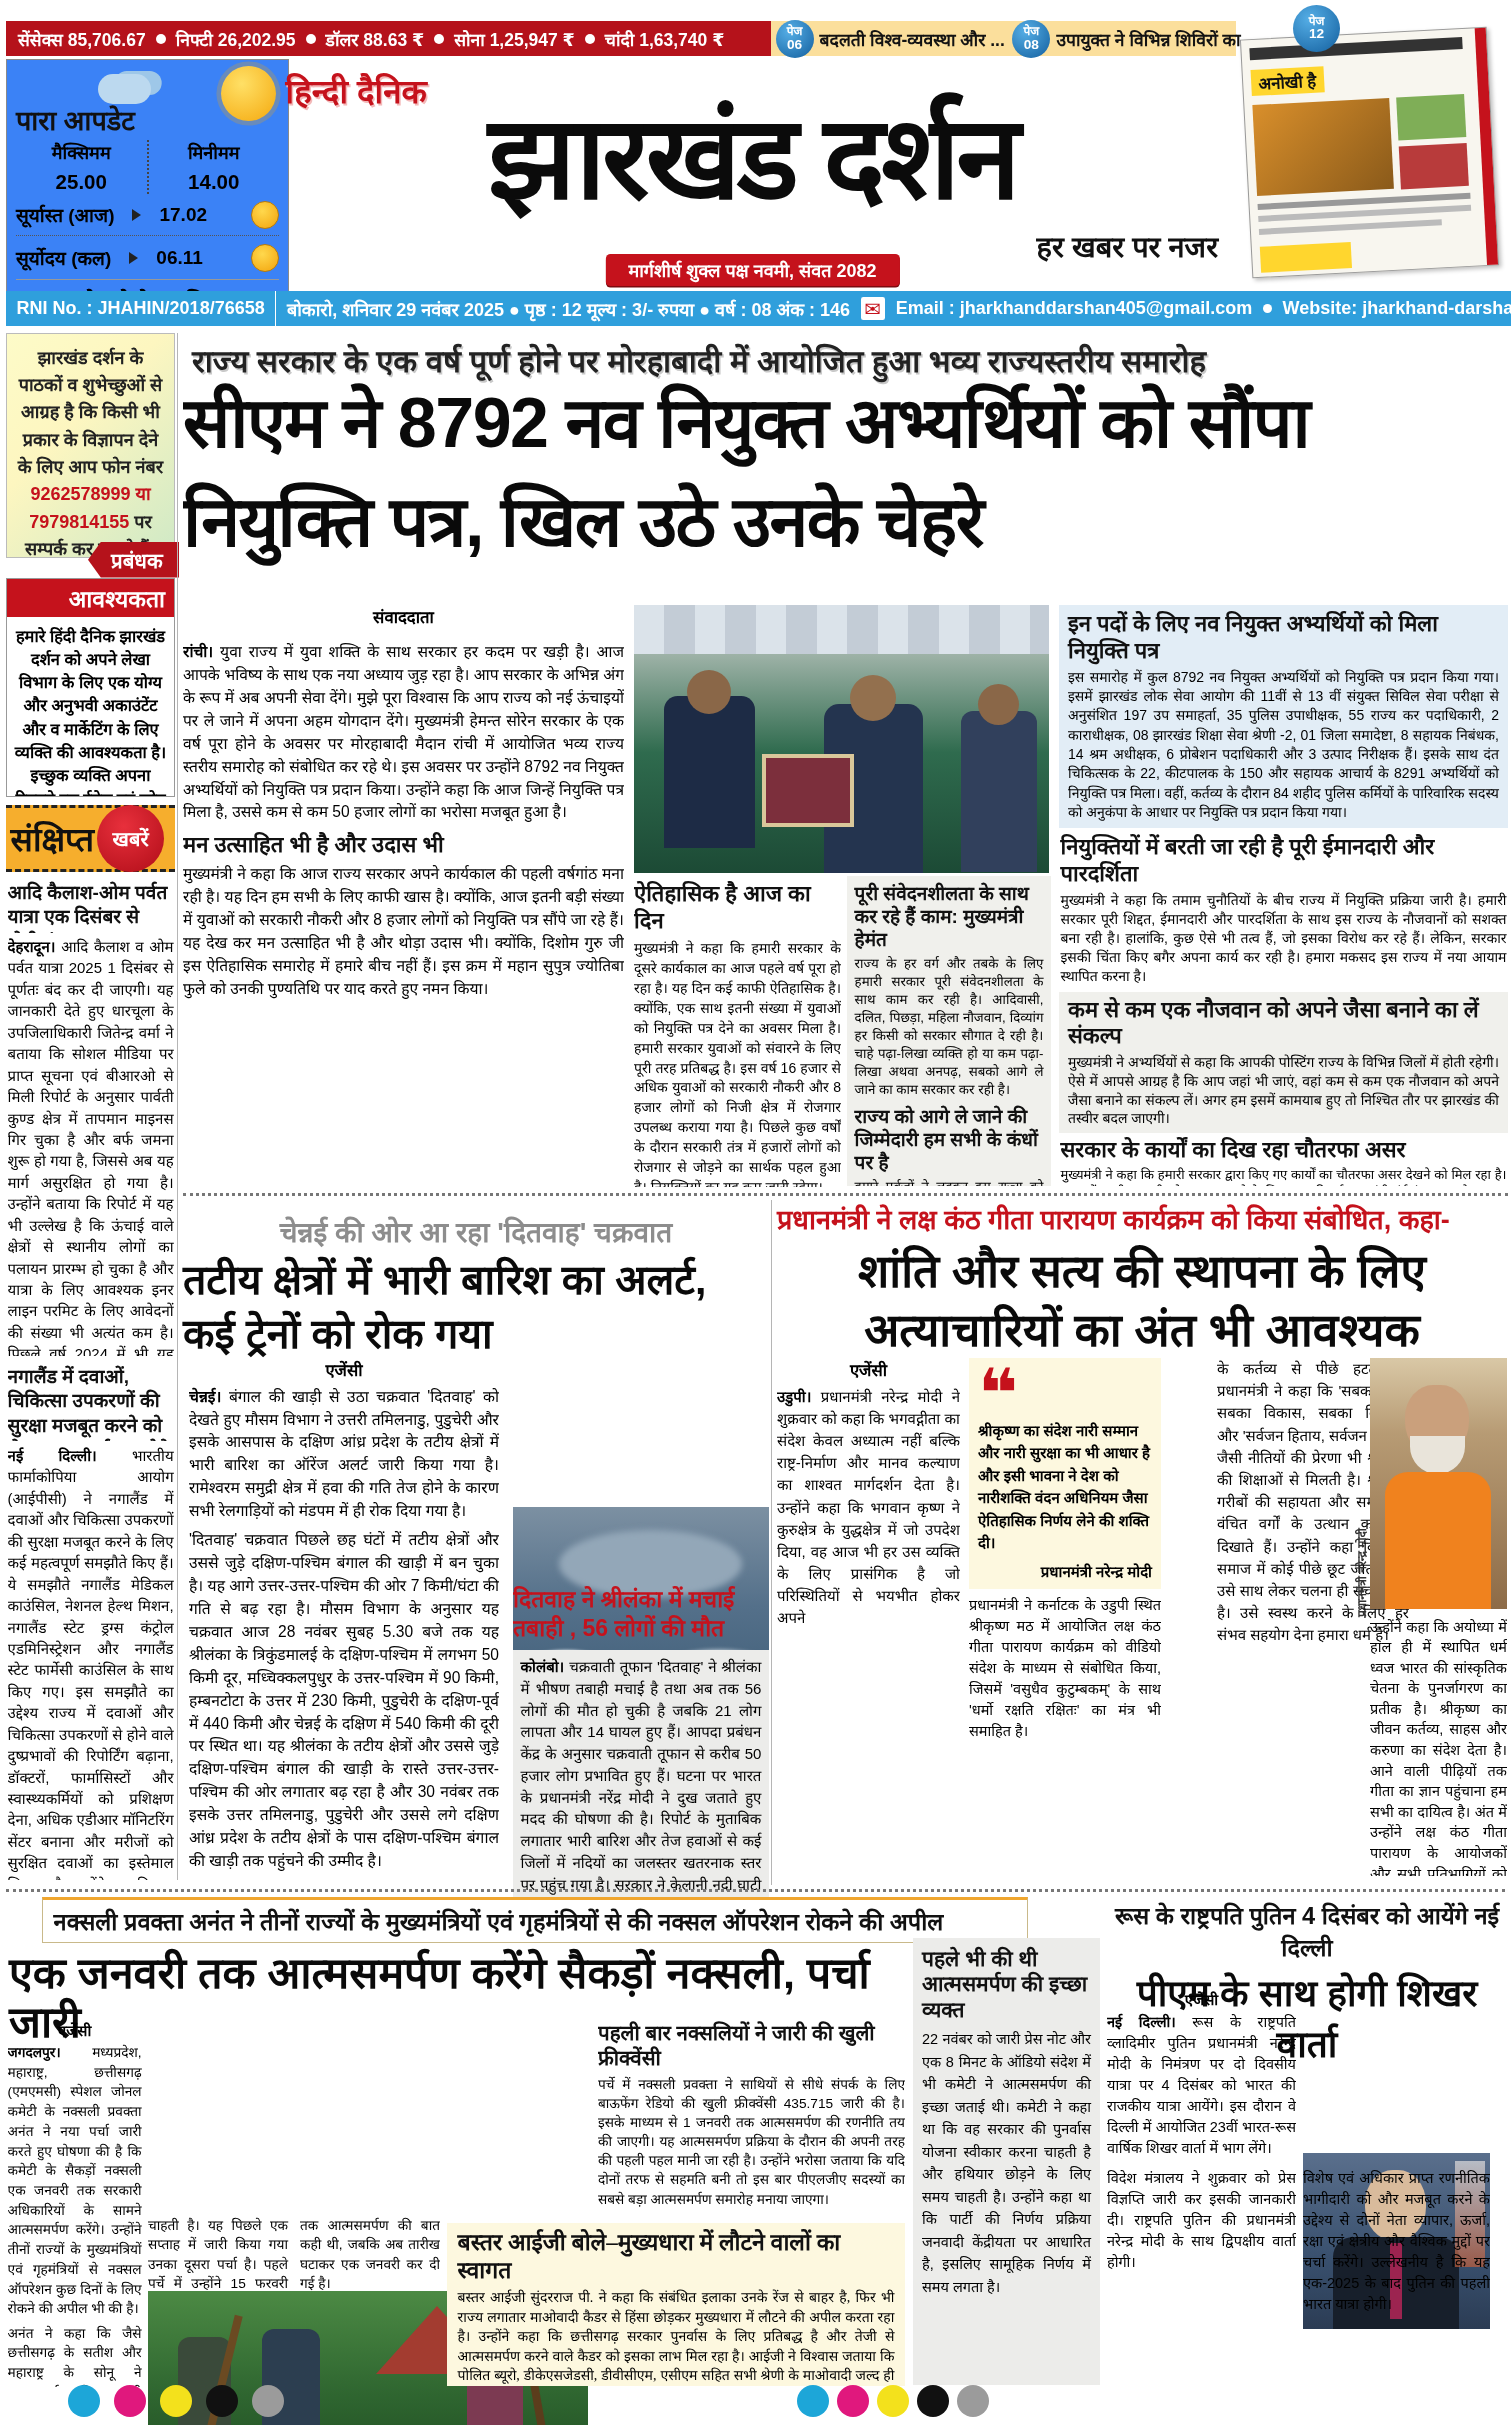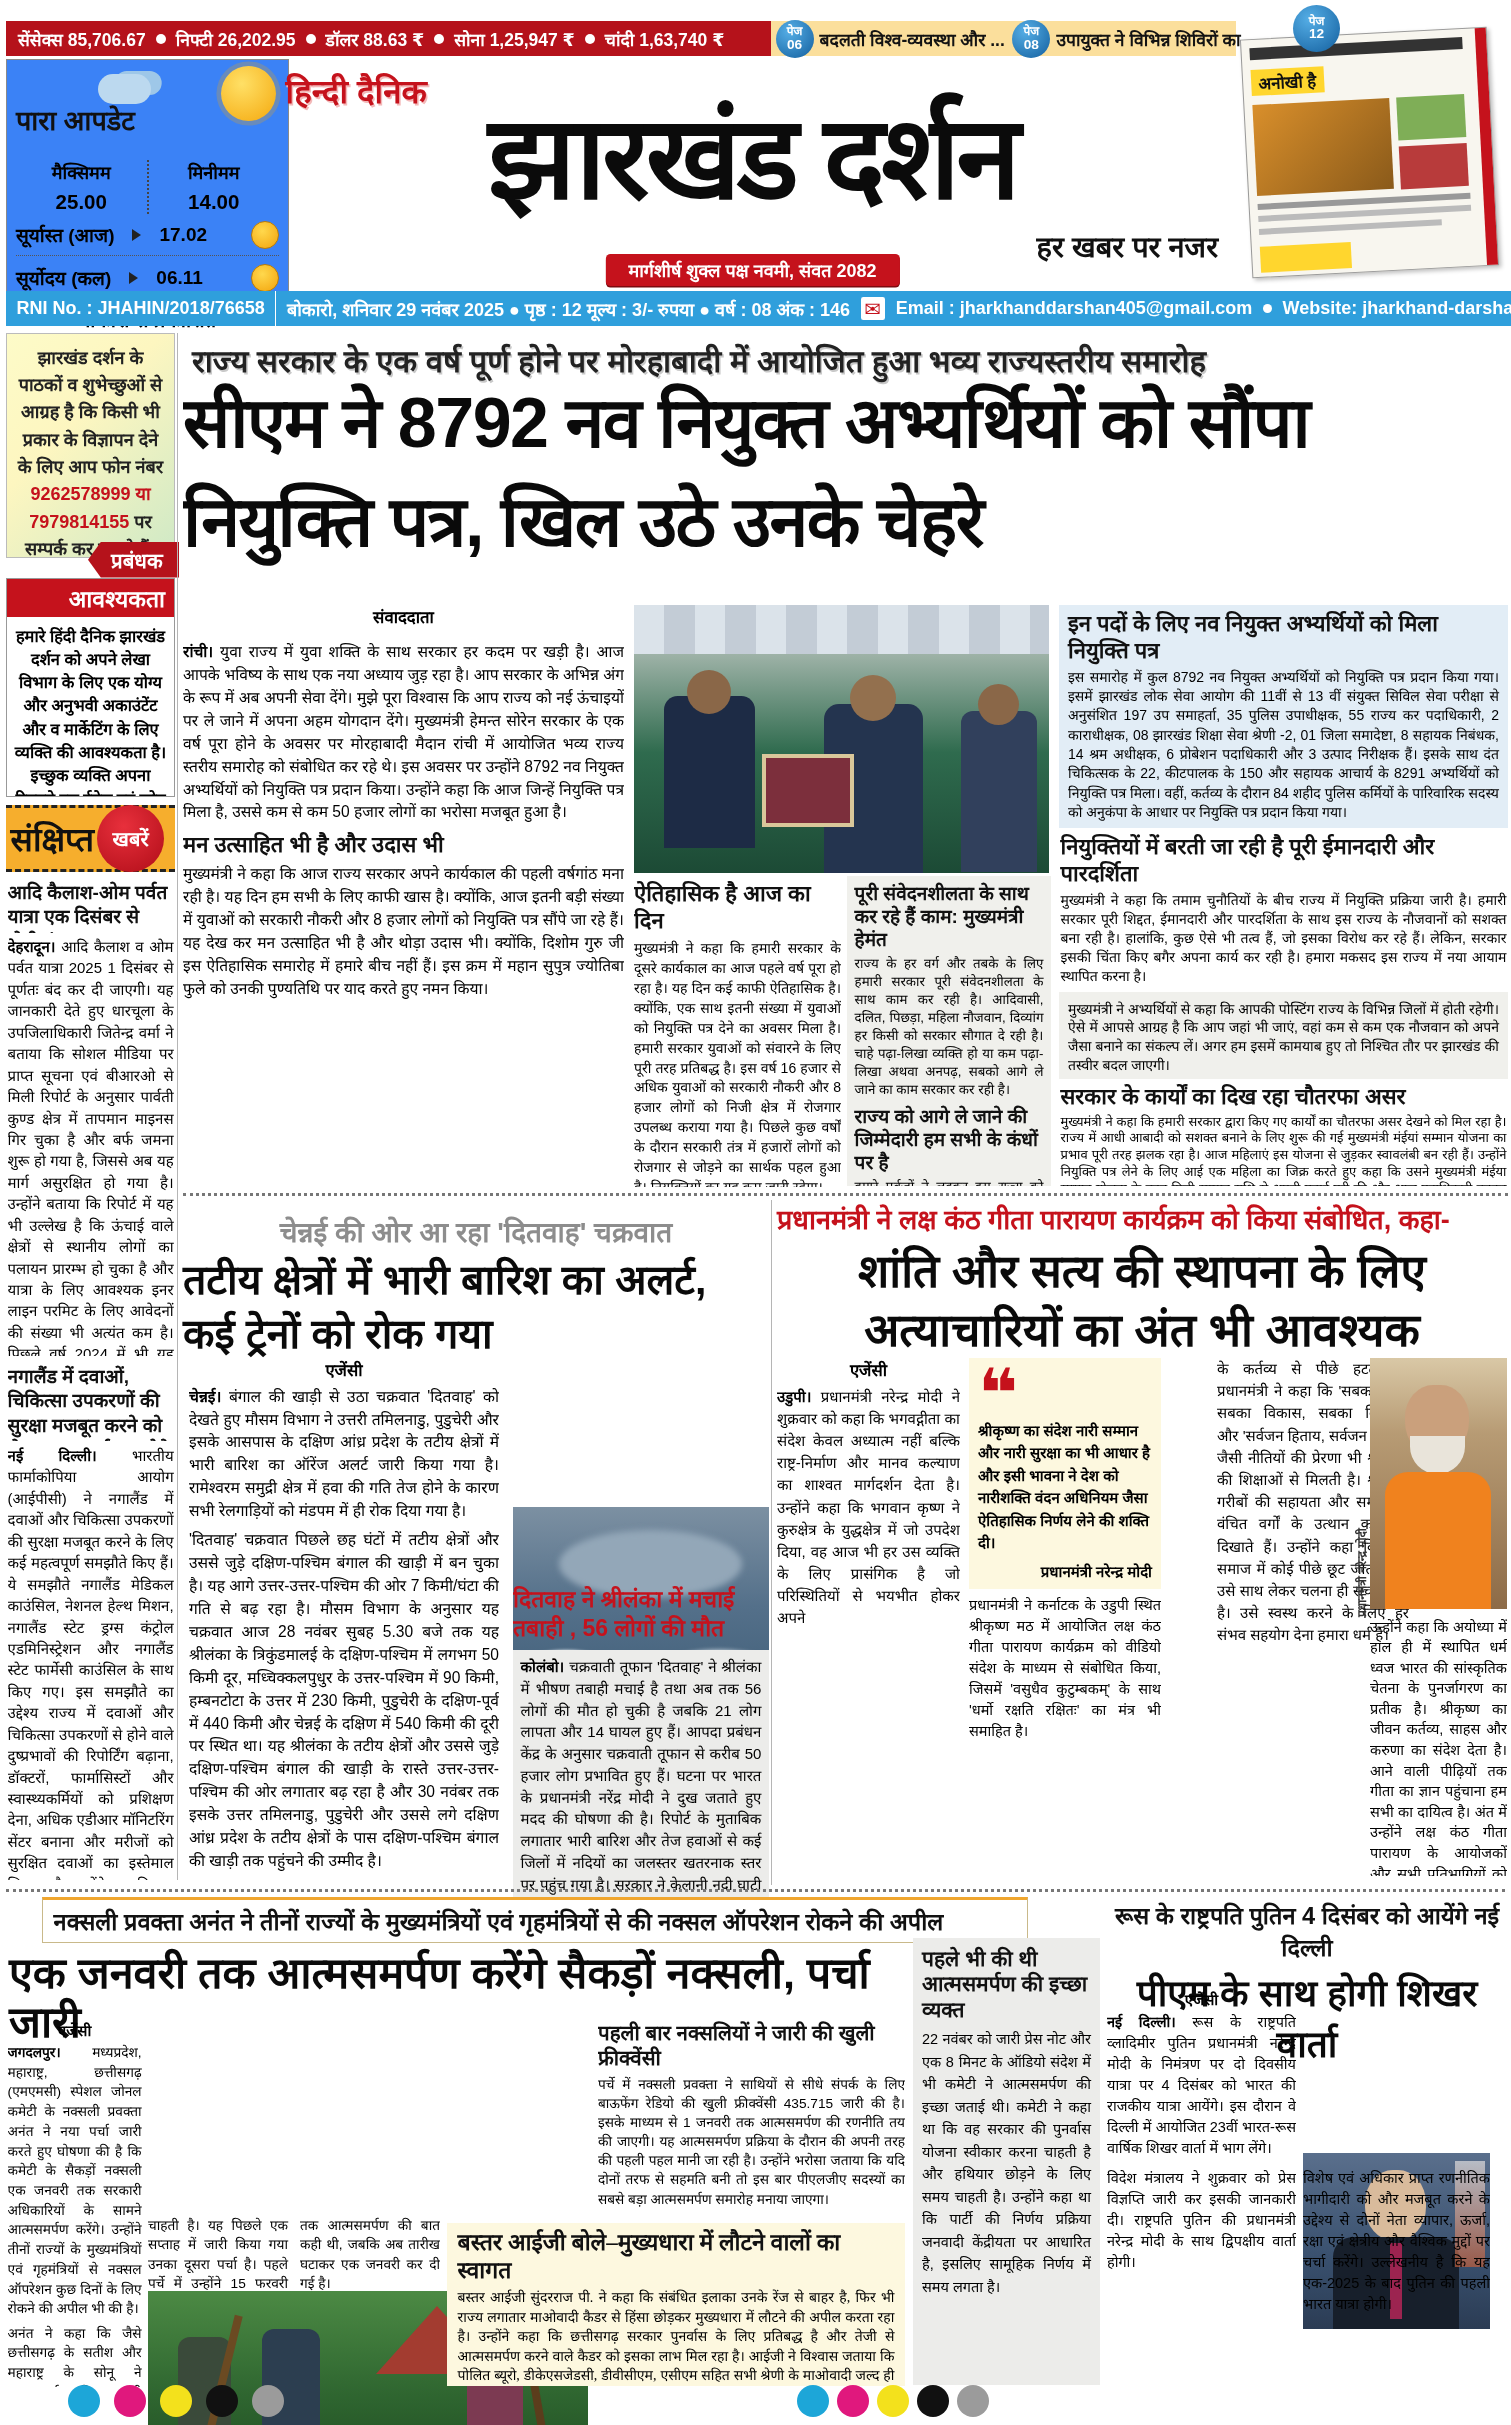--- a/index.html
+++ b/index.html
@@ -11,21 +11,21 @@
   
   .ticker{background:#b5121b;color:#fff;display:flex;align-items:center;gap:10px;padding:0 12px;font-weight:bold;font-size:17.5px;}
   .tk-sep{width:10px;height:10px;border-radius:50%;background:#fff;flex:0 0 auto;}
   .teasers{background:#fbdf9c;display:flex;align-items:center;gap:7.6px;padding:0 4.6px;}
   .teaser{display:flex;align-items:center;gap:6px;font-weight:bold;font-size:17.5px;color:#131313;white-space:nowrap;}
   .pgcirc{width:38px;height:38px;border-radius:50%;background:radial-gradient(circle at 35% 30%,#55aee6,#135f9e);color:#fff;display:flex;flex-direction:column;align-items:center;justify-content:center;line-height:1.05;font-weight:bold;flex:0 0 auto;}
   .pgcirc .s1{font-size:12px;} .pgcirc .s2{font-size:13.7px;}
   
   .weatherbox{border:1.5px solid #8a8a8a;background:#3b82f6;padding:7.6px 9px;}
   .wx-title{font-size:27px;font-weight:900;color:#111;}
-  .wx-grid{display:flex;margin-top:22px;}
+  .wx-grid{display:flex;margin-top:2px;}
   .wx-cell{flex:1;text-align:center;font-weight:bold;}
   .wx-cell .lab{font-size:18px;} .wx-cell .val{font-size:20.5px;margin-top:6px;}
   .wx-div{border-left:2.3px dotted #444;}
   .sunrow{display:flex;align-items:center;gap:18px;font-weight:bold;font-size:19px;margin-top:7.6px;}
   .tri{width:0;height:0;border-top:6px solid transparent;border-bottom:6px solid transparent;border-left:9px solid #222;}
   .suncirc{width:26px;height:26px;border-radius:50%;background:radial-gradient(circle at 40% 35%,#ffd84d,#f2a30b);border:1.5px solid #b97b08;margin-left:auto;}
   .wx-pub{border-top:1.5px solid #999;margin-top:7.6px;padding-top:6px;font-size:20px;font-weight:900;text-align:center;}
   .cloudico{width:53px;height:30px;background:#bcd9ef;border-radius:23px;box-shadow:13.7px -6px 0 -3px #9ec7e8;}
   .daily{color:#c5121c;font-size:33px;font-weight:900;text-shadow:1.5px 1.5px 0 #f3b9b9;}
   .paper-title{font-size:116px;font-weight:900;letter-spacing:-3.8px;line-height:.95;color:#0b0b0b;white-space:nowrap;}
@@ -236,20 +236,21 @@
   <div class="abs clip" style="left:1059px;top:605px;width:449px;height:581px;">
     <div class="box-blue" style="padding:6px 9px;">
       <div class="sec-head">इन पदों के लिए नव नियुक्त अभ्यर्थियों को मिला नियुक्ति पत्र</div>
       <div class="just" style="font-size:14px;line-height:1.38;margin-top:3px;">इस समारोह में कुल 8792 नव नियुक्त अभ्यर्थियों को नियुक्ति पत्र प्रदान किया गया। इसमें झारखंड लोक सेवा आयोग की 11वीं से 13 वीं संयुक्त सिविल सेवा परीक्षा से अनुसंशित 197 उप समाहर्ता, 35 पुलिस उपाधीक्षक, 55 राज्य कर पदाधिकारी, 2 काराधीक्षक, 08 झारखंड शिक्षा सेवा श्रेणी -2, 01 जिला समादेष्टा, 8 सहायक निबंधक, 14 श्रम अधीक्षक, 6 प्रोबेशन पदाधिकारी और 3 उत्पाद निरीक्षक हैं। इसके साथ दंत चिकित्सक के 22, कीटपालक के 150 और सहायक आचार्य के 8291 अभ्यर्थियों को नियुक्ति पत्र मिला। वहीं, कर्तव्य के दौरान 84 शहीद पुलिस कर्मियों के पारिवारिक सदस्य को अनुकंपा के आधार पर नियुक्ति पत्र प्रदान किया गया।</div>
     </div>
     <div style="padding:6px 1.5px;">
       <div class="sec-head">नियुक्तियों में बरती जा रही है पूरी ईमानदारी और पारदर्शिता</div>
       <div class="just" style="font-size:14px;line-height:1.36;margin-top:3px;">मुख्यमंत्री ने कहा कि तमाम चुनौतियों के बीच राज्य में नियुक्ति प्रक्रिया जारी है। हमारी सरकार पूरी शिद्दत, ईमानदारी और पारदर्शिता के साथ इस राज्य के नौजवानों को सशक्त बना रही है। हालांकि, कुछ ऐसे भी तत्व हैं, जो इसका विरोध कर रहे हैं। लेकिन, सरकार इसकी चिंता किए बगैर अपना कार्य कर रही है। हमारा मकसद इस राज्य में नया आयाम स्थापित करना है।</div>
     </div>
     <div class="box-light" style="padding:4.6px 9px;">
+      <div class="sec-head">कम से कम एक नौजवान को अपने जैसा बनाने का लें संकल्प</div>
       <div class="just" style="font-size:14px;line-height:1.34;margin-top:3px;">मुख्यमंत्री ने अभ्यर्थियों से कहा कि आपकी पोस्टिंग राज्य के विभिन्न जिलों में होती रहेगी। ऐसे में आपसे आग्रह है कि आप जहां भी जाएं, वहां कम से कम एक नौजवान को अपने जैसा बनाने का संकल्प लें। अगर हम इसमें कामयाब हुए तो निश्चित तौर पर झारखंड की तस्वीर बदल जाएगी।</div>
     </div>
     <div style="padding:4.6px 1.5px;">
       <div class="sec-head">सरकार के कार्यों का दिख रहा चौतरफा असर</div>
       <div class="just" style="font-size:13px;line-height:1.3;margin-top:3px;">मुख्यमंत्री ने कहा कि हमारी सरकार द्वारा किए गए कार्यों का चौतरफा असर देखने को मिल रहा है। राज्य में आधी आबादी को सशक्त बनाने के लिए शुरू की गई मुख्यमंत्री मंईयां सम्मान योजना का प्रभाव पूरी तरह झलक रहा है। आज महिलाएं इस योजना से जुड़कर स्वावलंबी बन रही हैं। उन्होंने नियुक्ति पत्र लेने के लिए आई एक महिला का जिक्र करते हुए कहा कि उसने मुख्यमंत्री मंईया सम्मान योजना के तहत मिली सम्मान राशि से अपनी पढ़ाई पूरी की और आज पदाधिकारी बनकर हमारे बीच हैं। उन्होंने यह भी कहा कि सहायक आचार्य में 40 प्रतिशत और जेपीएससी सिविल सेवा में 30 प्रतिशत महिलाएं चुनकर आईं हैं, जो महिला सशक्तिकरण का एक बेहतरीन उदाहरण है। इस अवसर पर मंत्री राधा कृष्ण किशोर, मंत्री दीपक बिरुवा, मंत्री चमरा लिंडा, मंत्री संजय प्रसाद यादव, मंत्री हफीजुल हसन, मंत्री इरफान अंसारी, मंत्री दीपिका पांडेय, मंत्री योगेंद्र प्रसाद, मंत्री सुदिव्य कुमार, मंत्री शिल्पी नेहा तिर्की, राज्य सभा सांसद महुआ माजी, मुख्य सचिव अविनाश कुमार, विकास आयुक्त अजय कुमार सिंह एवं विभिन्न विभागों के प्रधान सचिव/ सचिव तथा अन्य वरीय अधिकारी मौजूद थे।</div>
     </div>
   </div>
 
   <div class="abs dotsep" style="left:183px;top:1193px;width:1325px;"></div>
 

